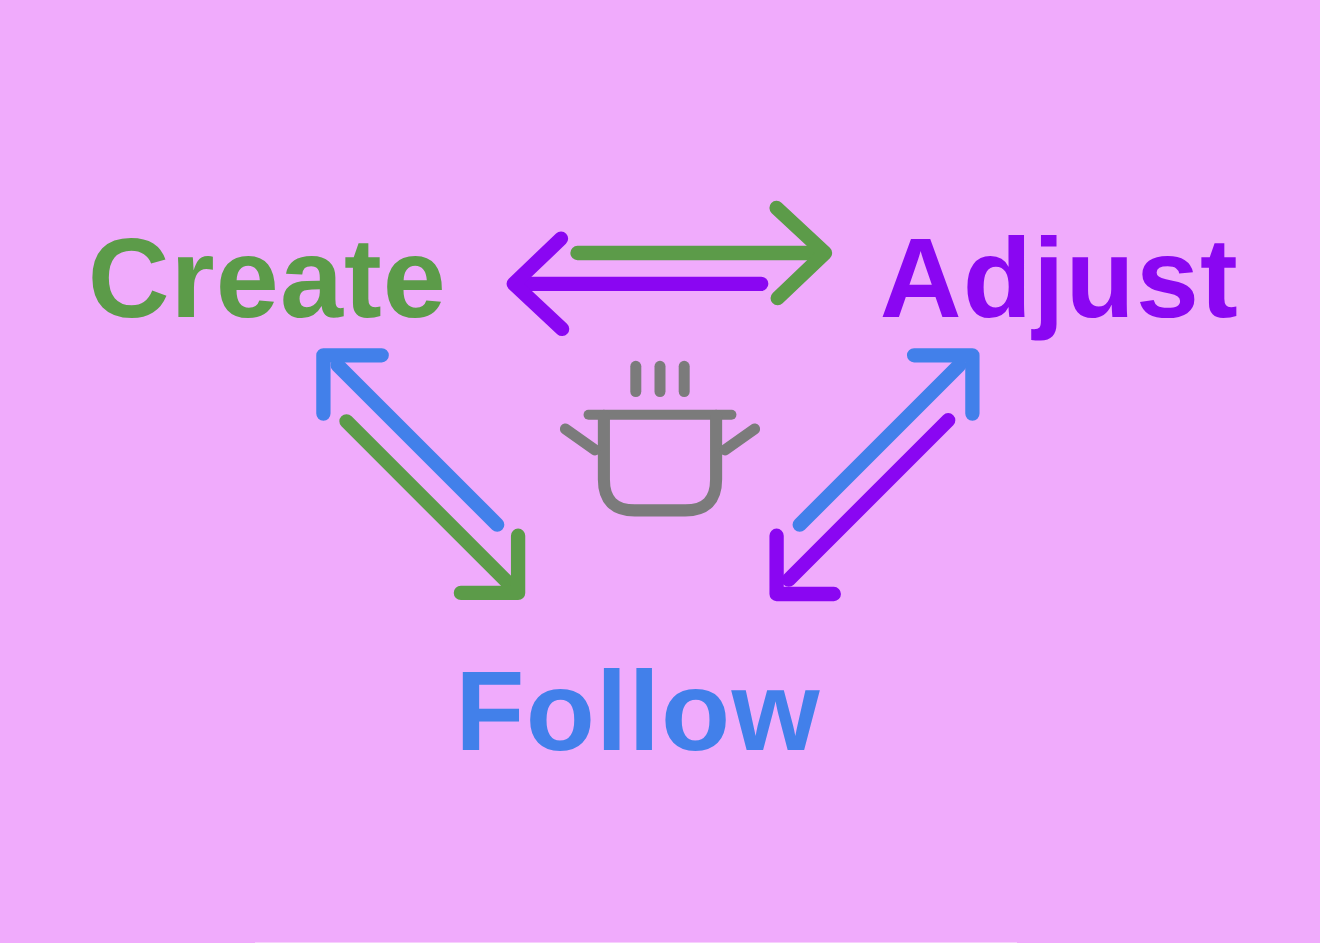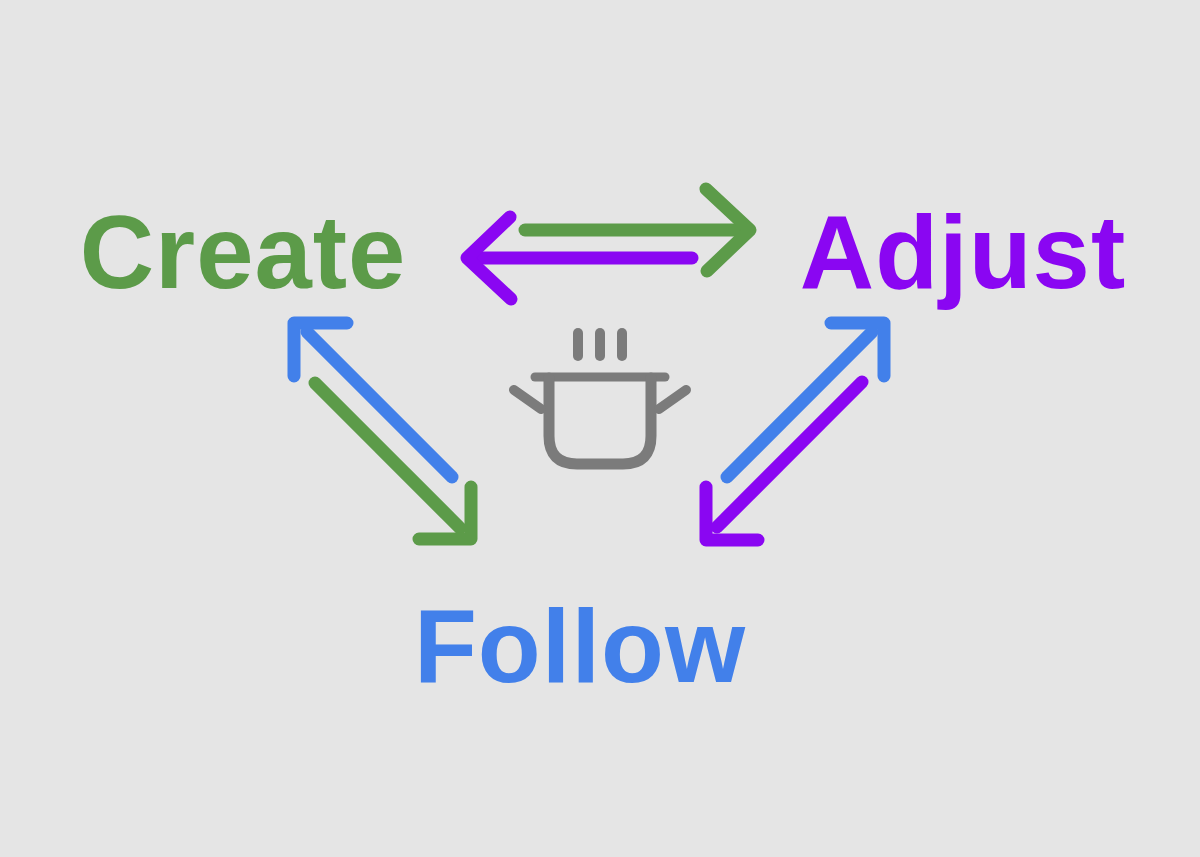--- a/index.html
+++ b/index.html
@@ -4,21 +4,21 @@
 <style>
   html, body {
     margin: 0;
     padding: 0;
     background: #ffffff;
   }
   .canvas {
     position: relative;
     width: 1200px;
     height: 857px;
-    background: #e5e5e5;
+    background: #f0abfc;
     overflow: hidden;
   }
   svg { display: block; }
   .arrow path { fill: none; stroke-width: 13; stroke-linecap: round; stroke-linejoin: round; }
   .pot path { fill: none; }
   .pot .steam  { stroke-width: 10; stroke-linecap: round; }
   .pot .rim    { stroke-width: 9;  stroke-linecap: round; }
   .pot .body   { stroke-width: 11; stroke-linecap: round; stroke-linejoin: round; }
   .pot .handle { stroke-width: 10; stroke-linecap: round; }
   .label {

